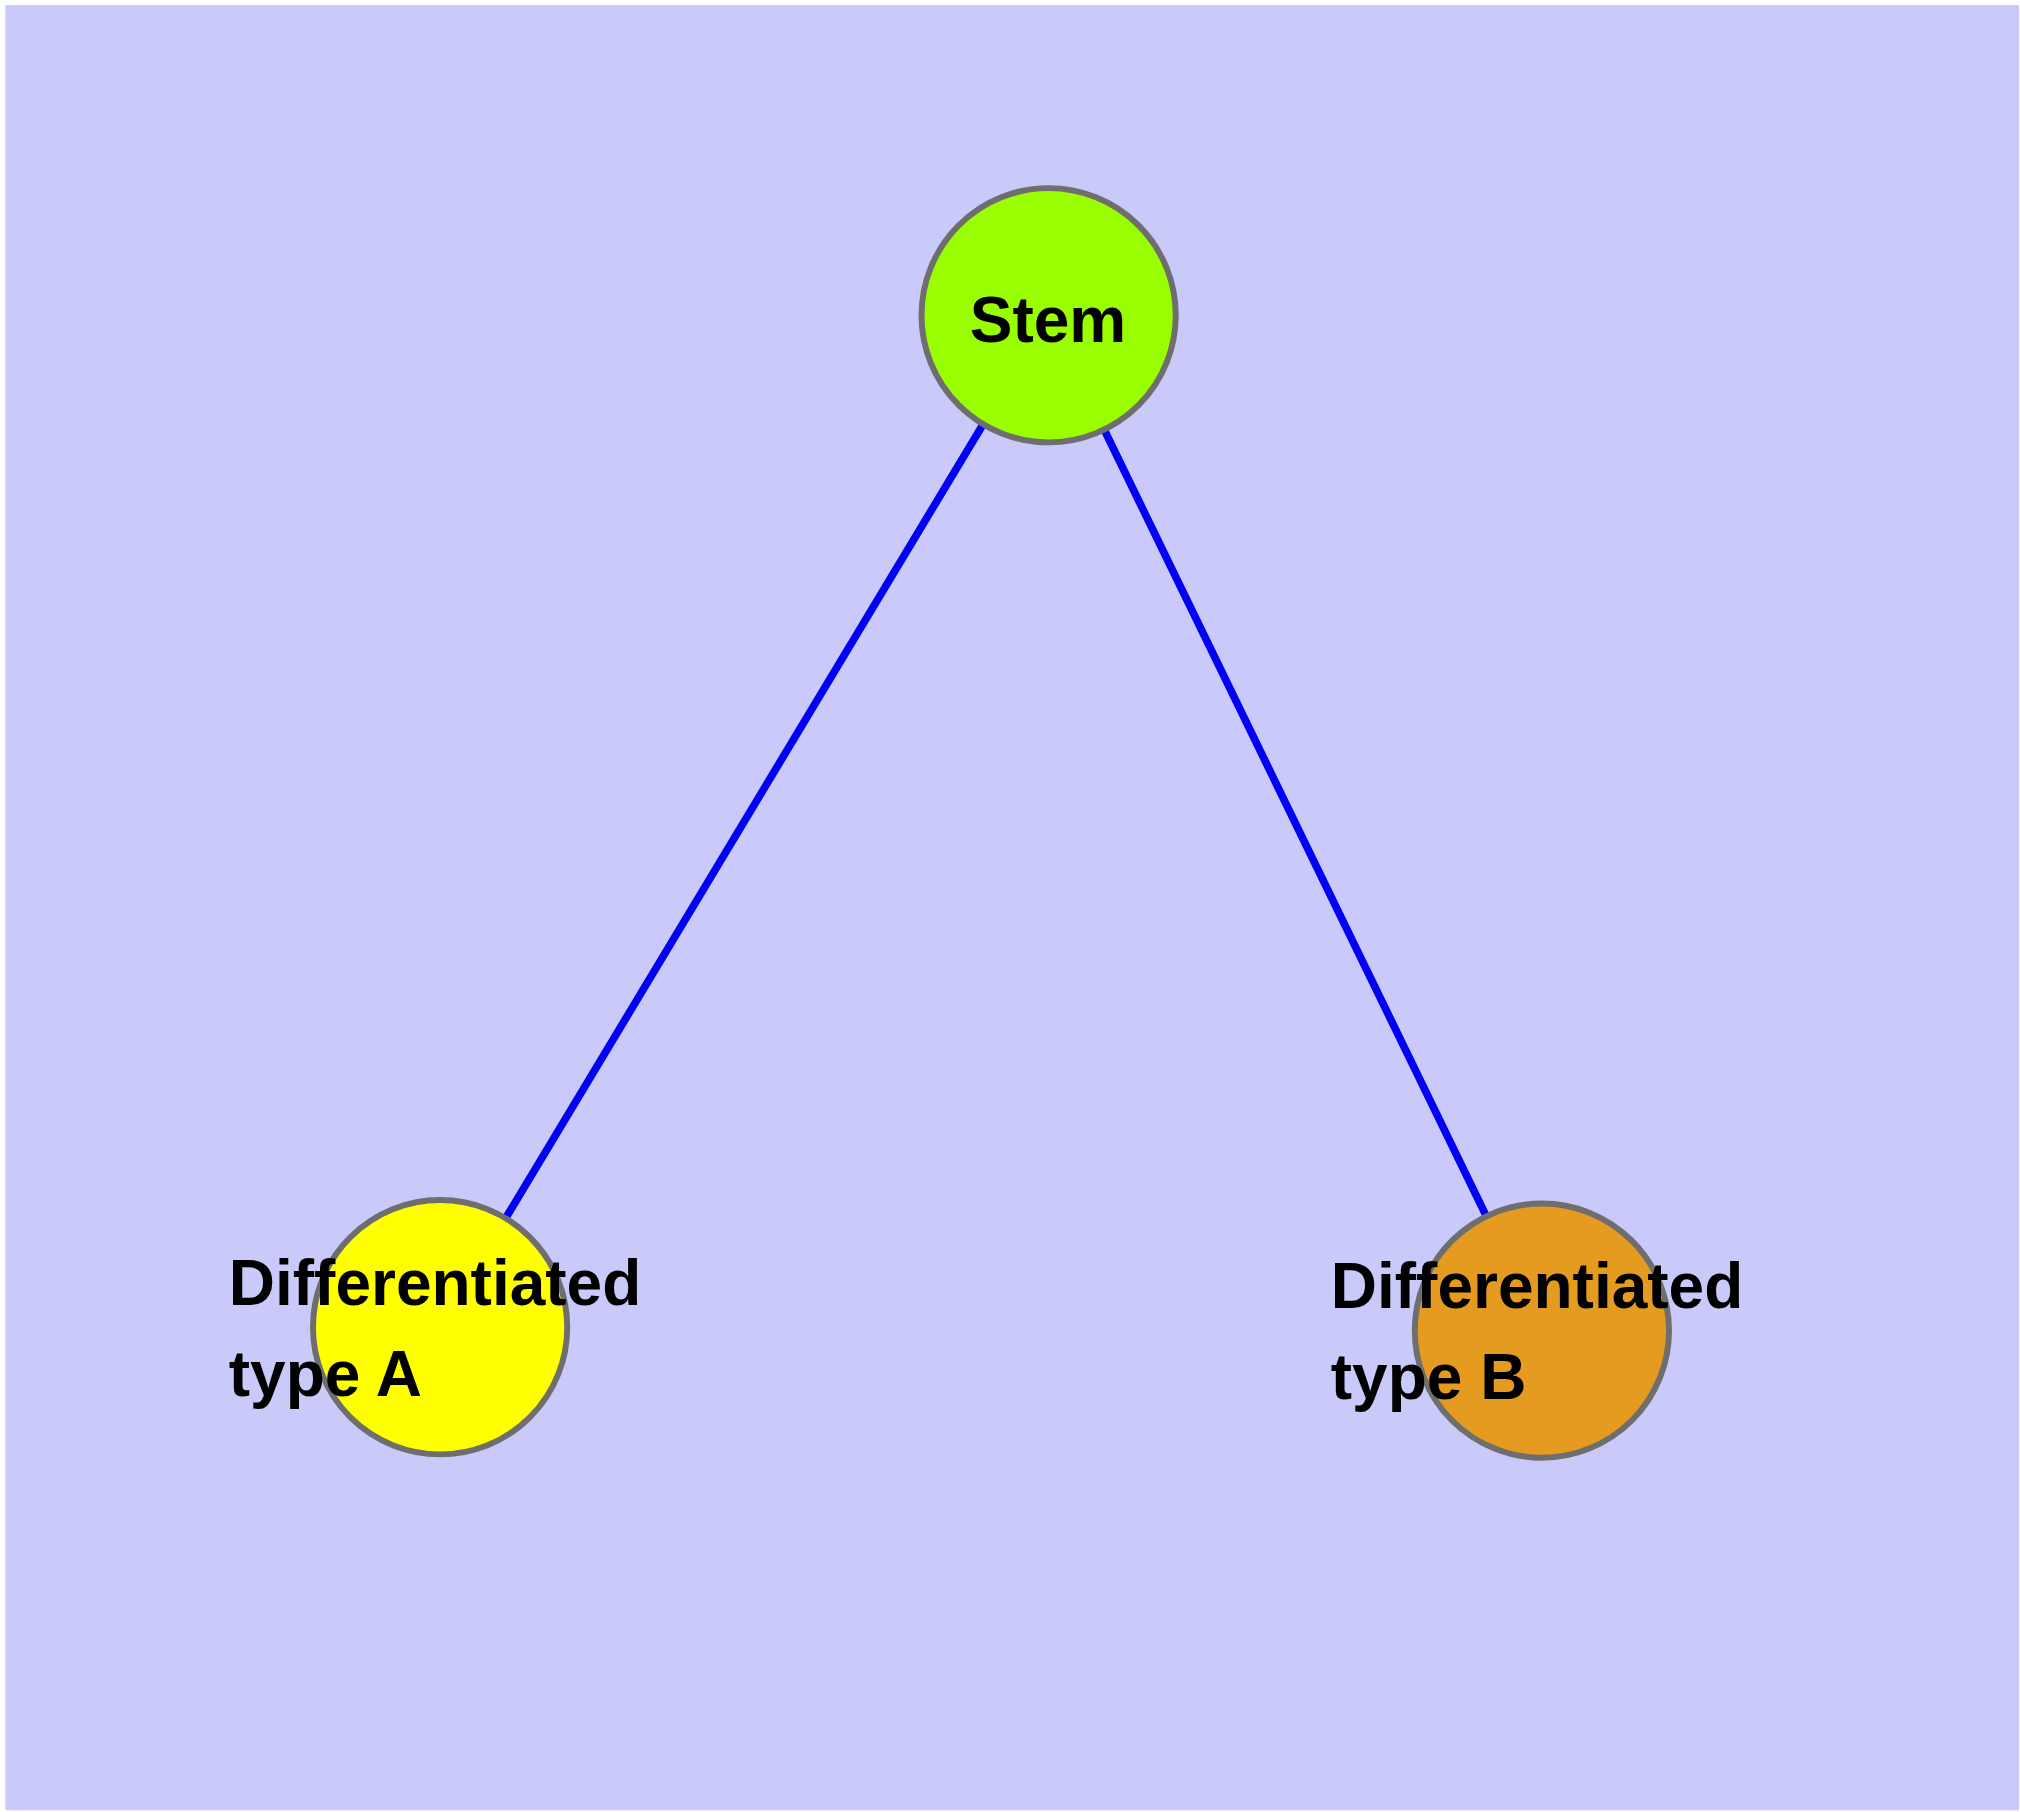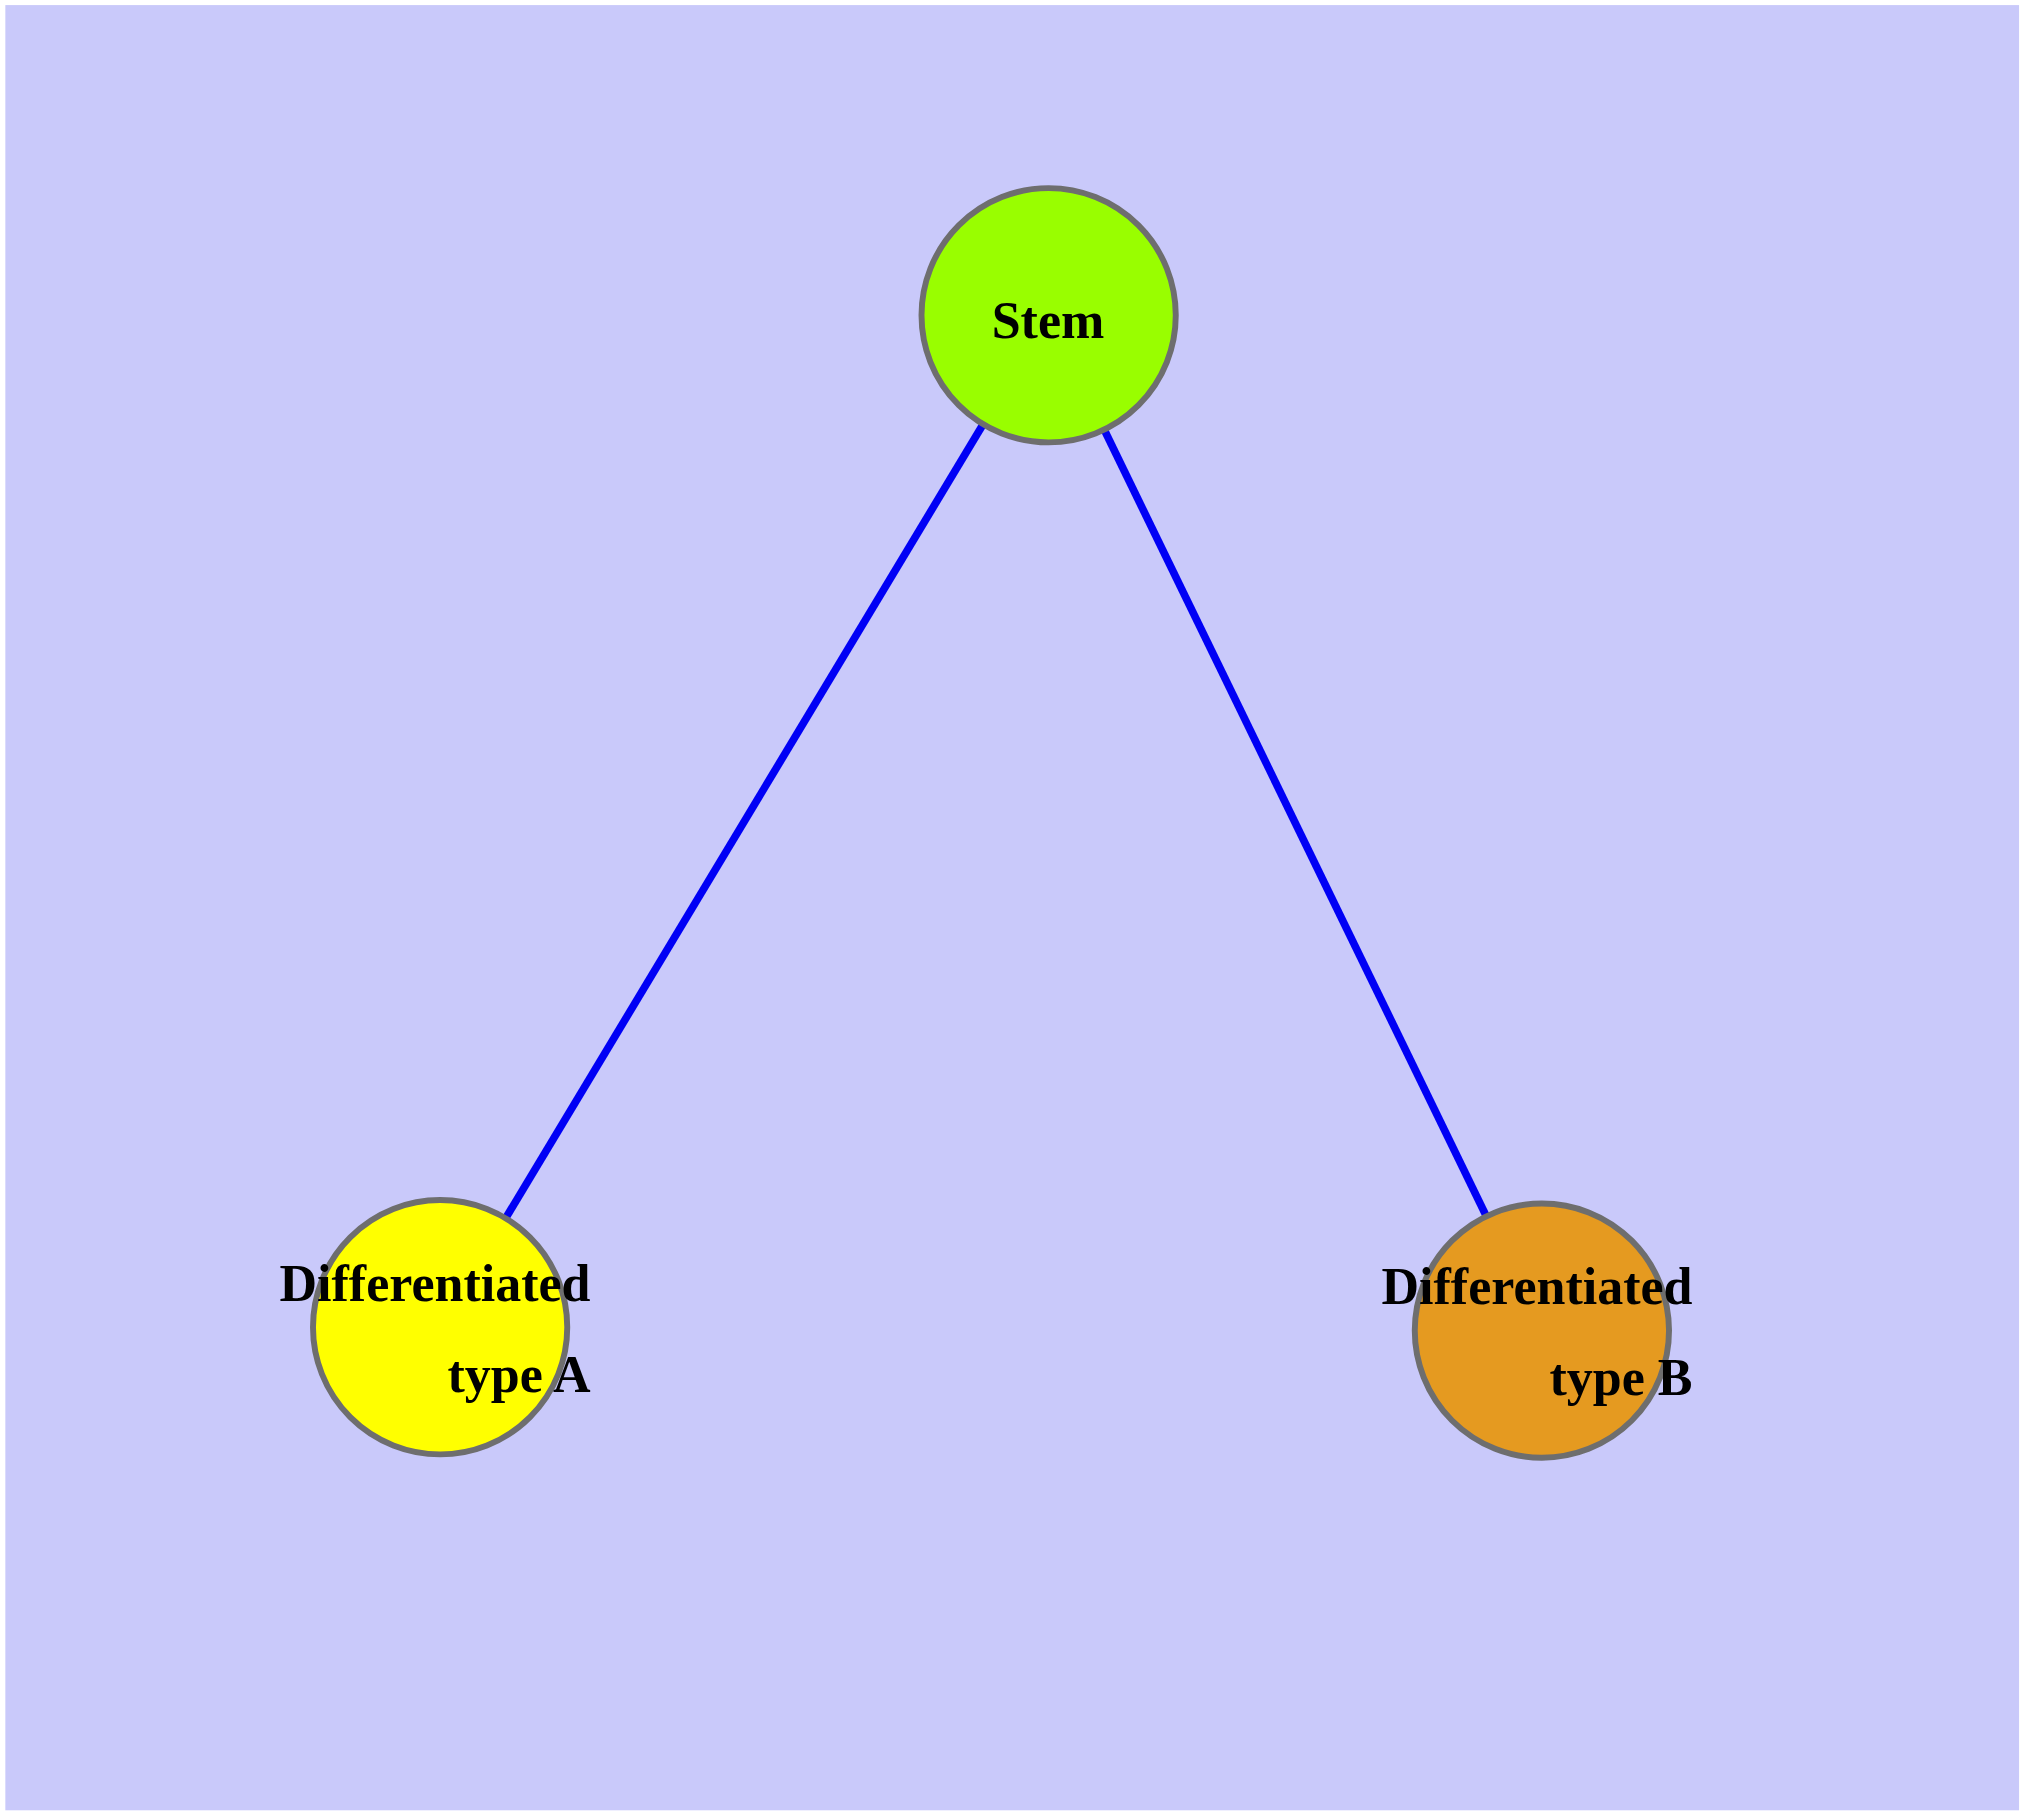--- a/index.html
+++ b/index.html
@@ -17,26 +17,26 @@
   }
   .stage svg {
     position: absolute;
     left: 0;
     top: 0;
     display: block;
   }
   .node-label {
     position: absolute;
     transform: translate(-50%, -50%);
-    font-family: Liberation Serif, serif;
+    font-family: Liberation Sans, sans-serif;
     font-weight: bold;
-    font-size: 52px;
+    font-size: 64px;
     line-height: 91px;
     color: #000000;
-    text-align: right;
+    text-align: left;
     white-space: pre-line;
     pointer-events: none;
   }
 </style>
 </head>
 <body>
 
 <div class="stage">
 
   <svg width="2021" height="1812" viewBox="0 0 2384 2138">

